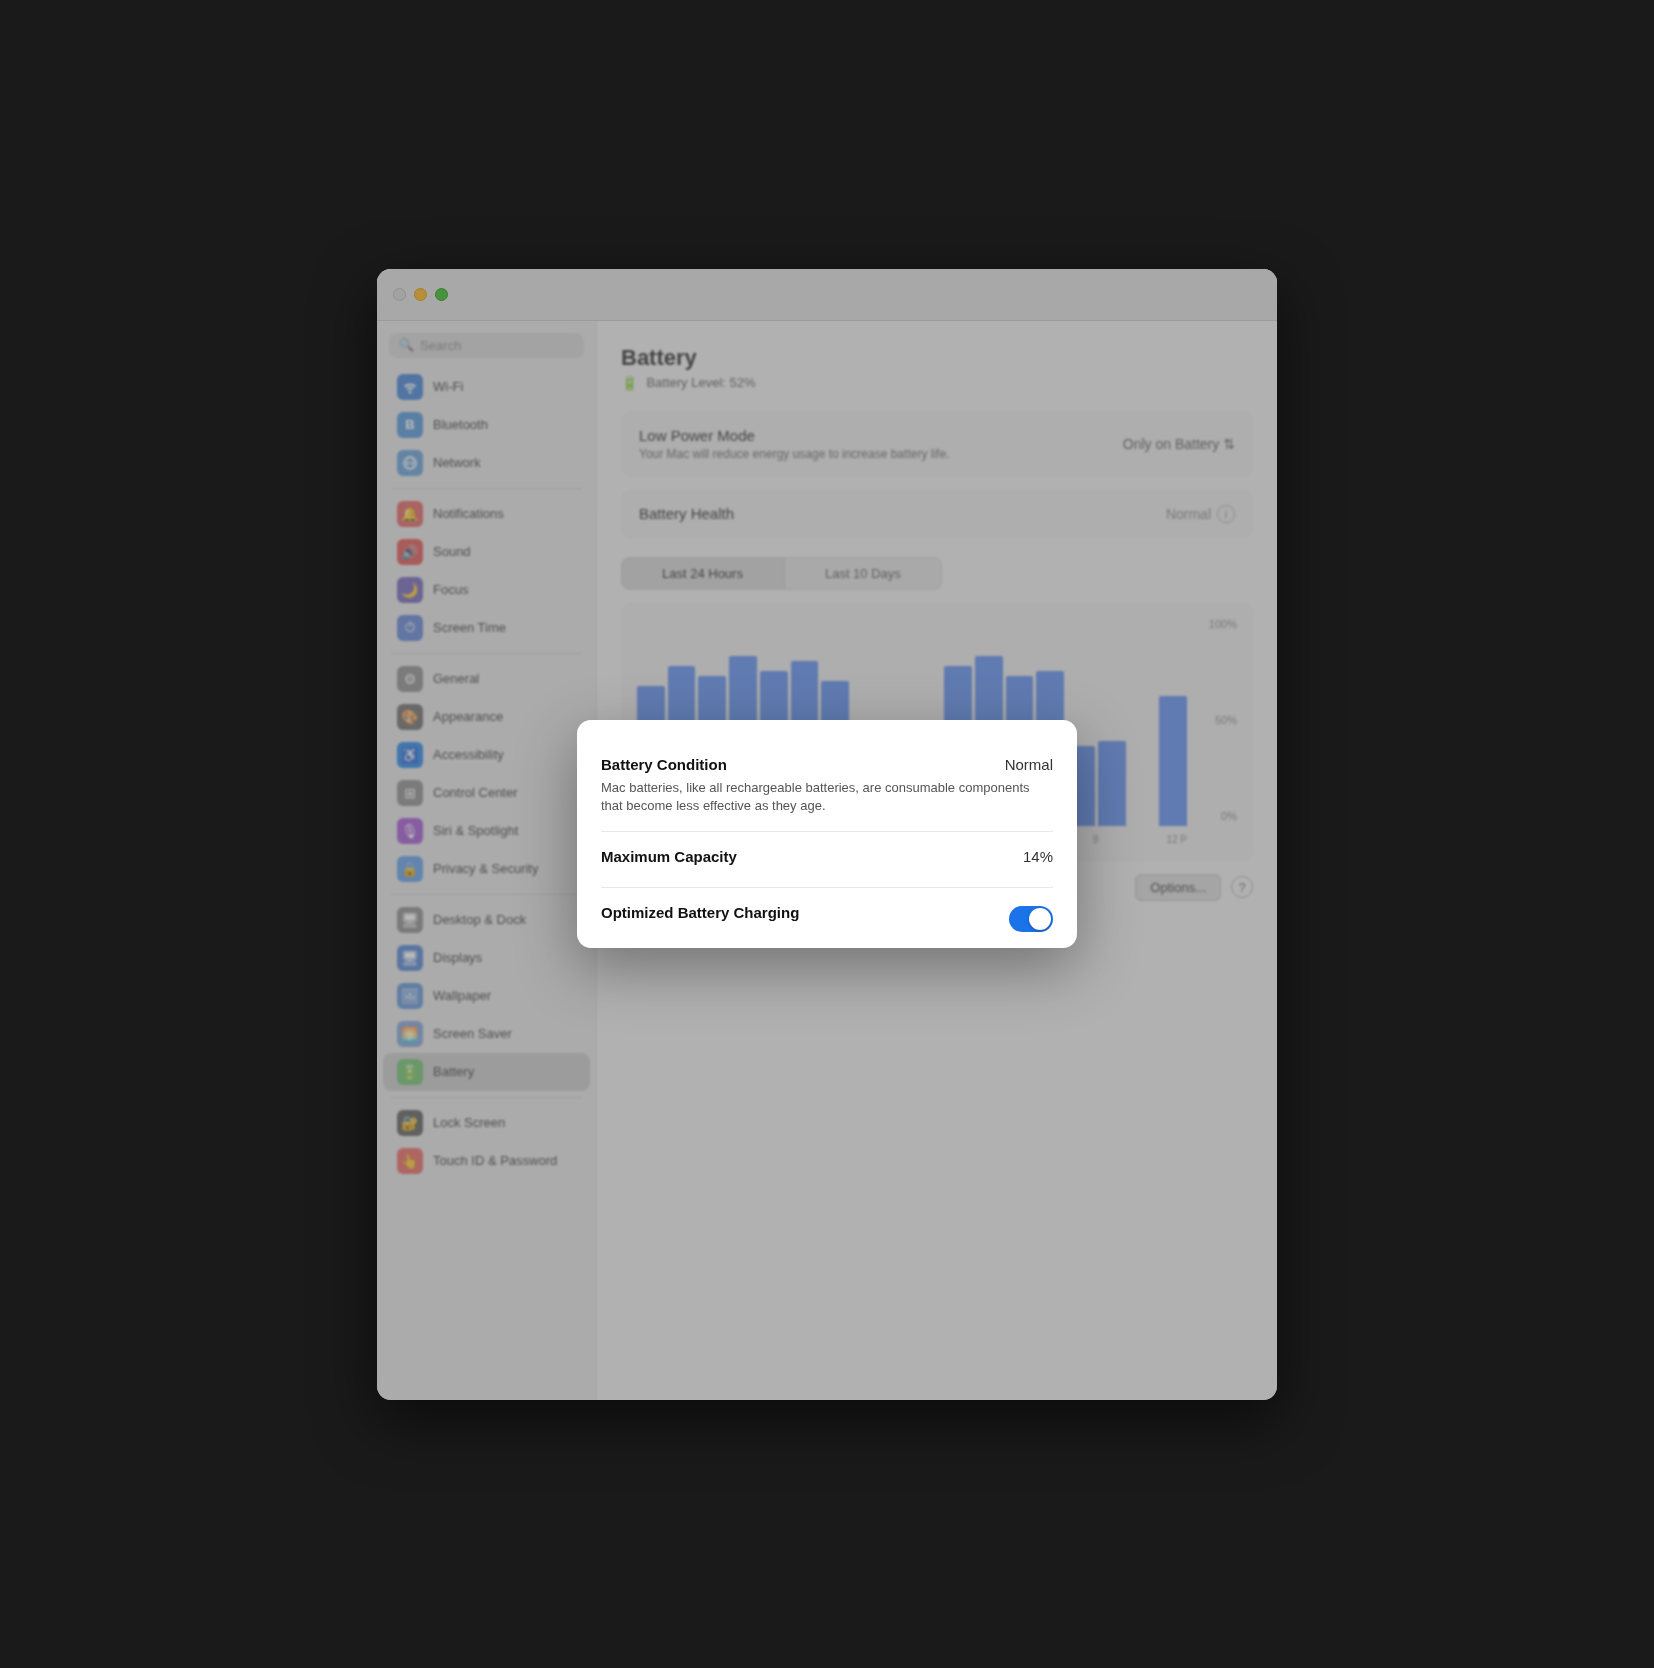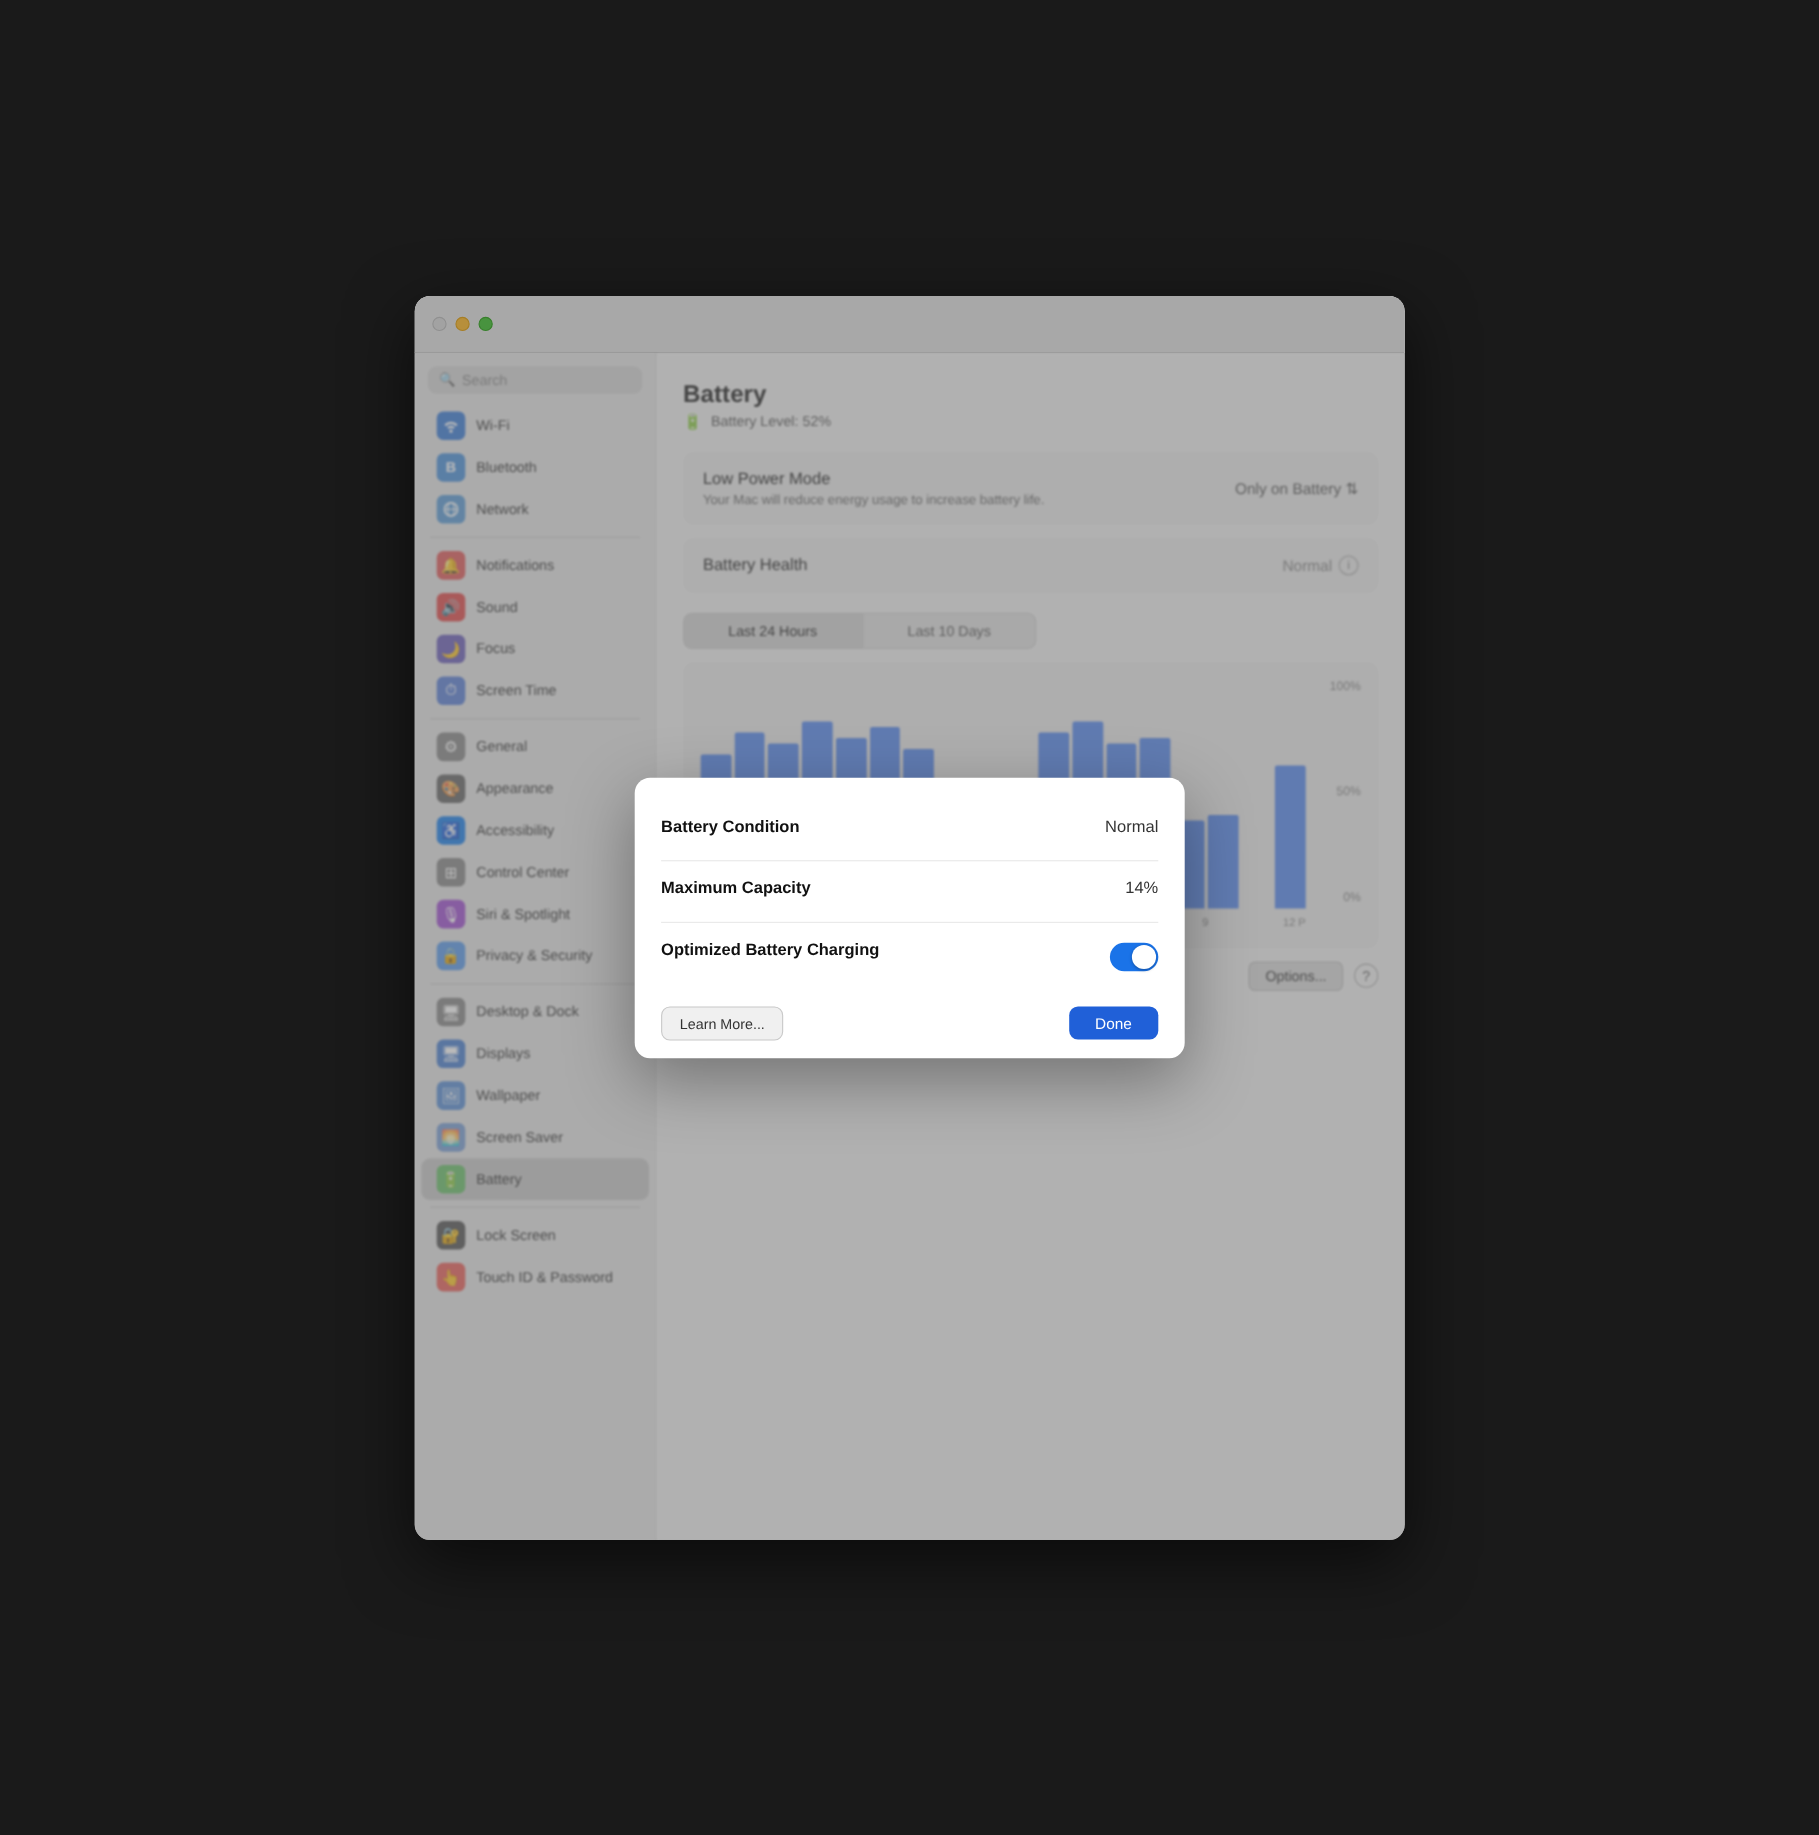--- a/index.html
+++ b/index.html
@@ -641,20 +641,21 @@
   <div class="modal-overlay">
     <div class="modal">
 
       <div class="modal-content">
 
         <div class="modal-section">
           <div class="modal-section-header">
             <span class="modal-section-title">Battery Condition</span>
             <span class="modal-section-value">Normal</span>
           </div>
+          <p class="modal-section-desc">Mac batteries, like all rechargeable batteries, are consumable components that become less effective as they age.</p>
         </div>
 
         <div class="modal-section">
           <div class="modal-section-header">
             <span class="modal-section-title">Maximum Capacity</span>
             <span class="modal-section-value">14%</span>
           </div>
         </div>
 
         <div class="modal-section">
@@ -663,21 +664,17 @@
               <div class="modal-section-title">Optimized Battery Charging</div>
             </div>
             <div class="toggle-switch">
               <div class="toggle-knob"></div>
             </div>
           </div>
         </div>
 
       </div>
 
-      <div class="modal-footer">
-        <button class="learn-more-btn">Learn More...</button>
-        <button class="done-btn">Done</button>
-      </div>
 
     </div>
   </div>
 
 </div>
 
 </body></html>

